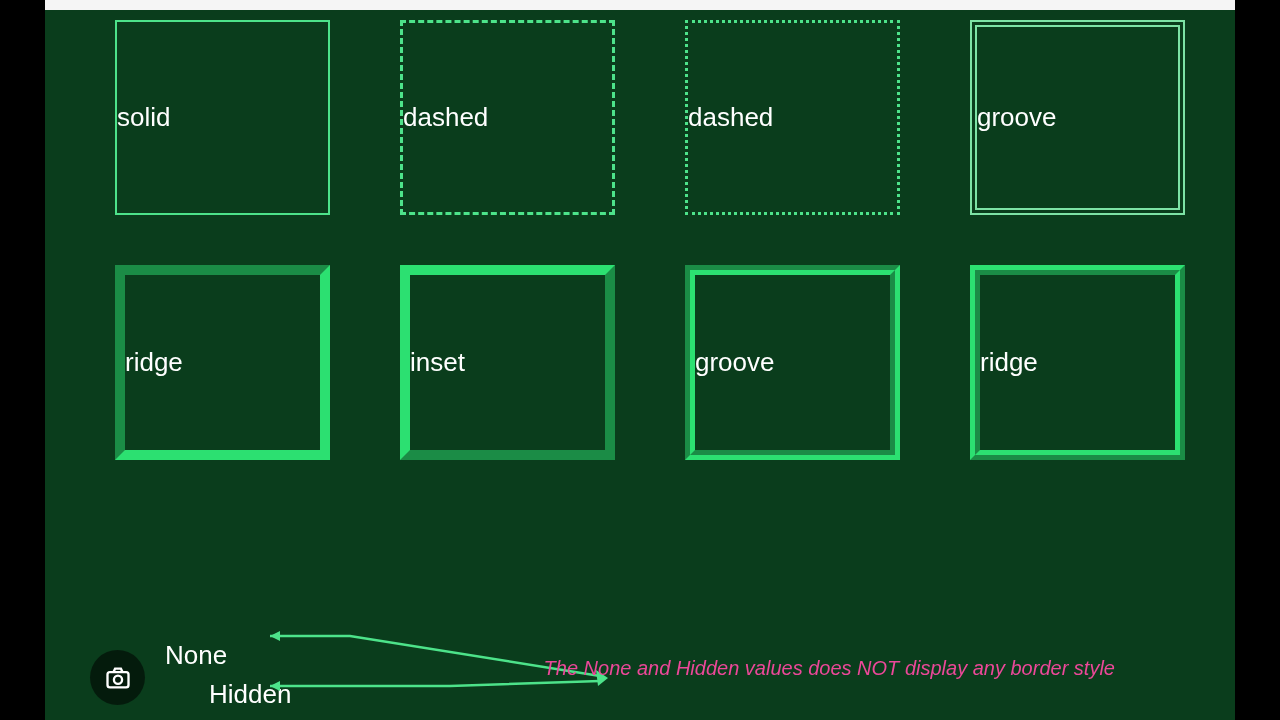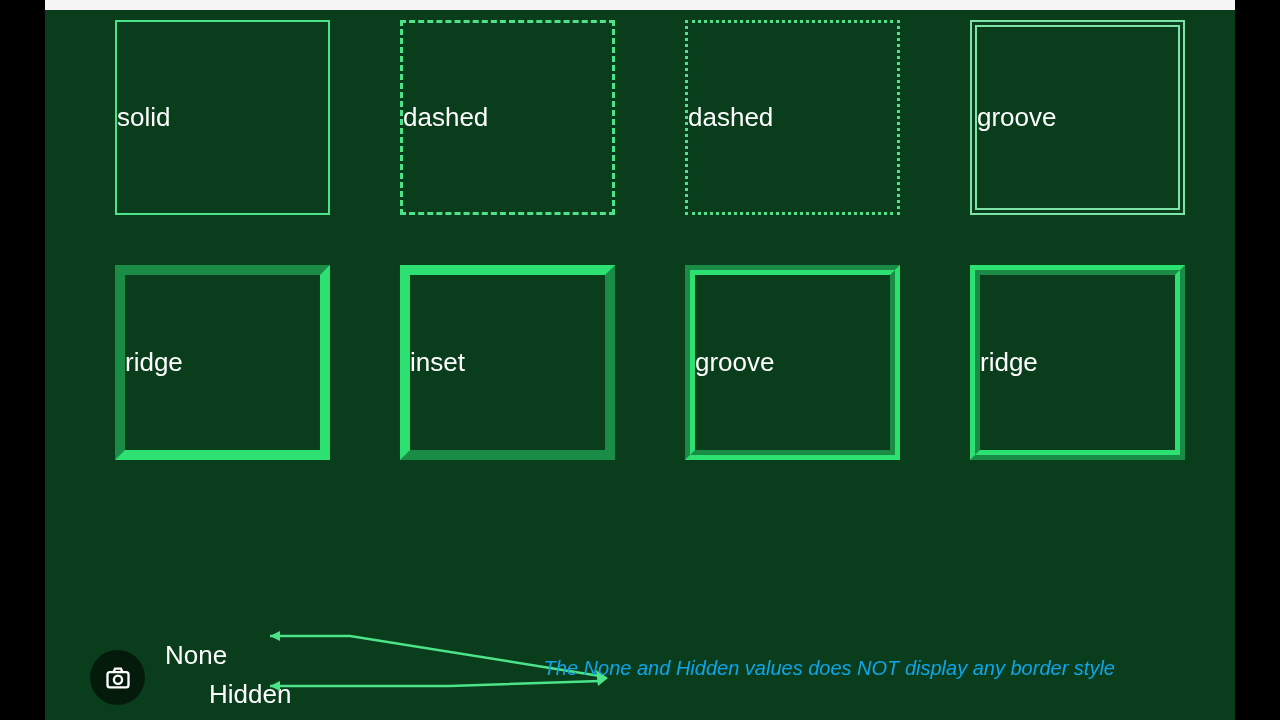--- a/index.html
+++ b/index.html
@@ -73,21 +73,21 @@
       bottom: 10px;
       color: #fff;
       font-size: 26px;
     }
     .label-none { margin-bottom: 8px; display: flex; align-items: flex-start; }
     .label-hidden { display: flex; align-items: center; margin-left: 44px; }
     .caption {
       position: absolute;
       bottom: 40px;
       right: 120px;
-      color: #0ea5e9;
+      color: #ec4899;
       font-size: 20px;
       font-style: italic;
     }
     .arrow-group {
       position: absolute;
       left: 225px;
       bottom: 14px;
       width: 340px;
       height: 90px;
     }

